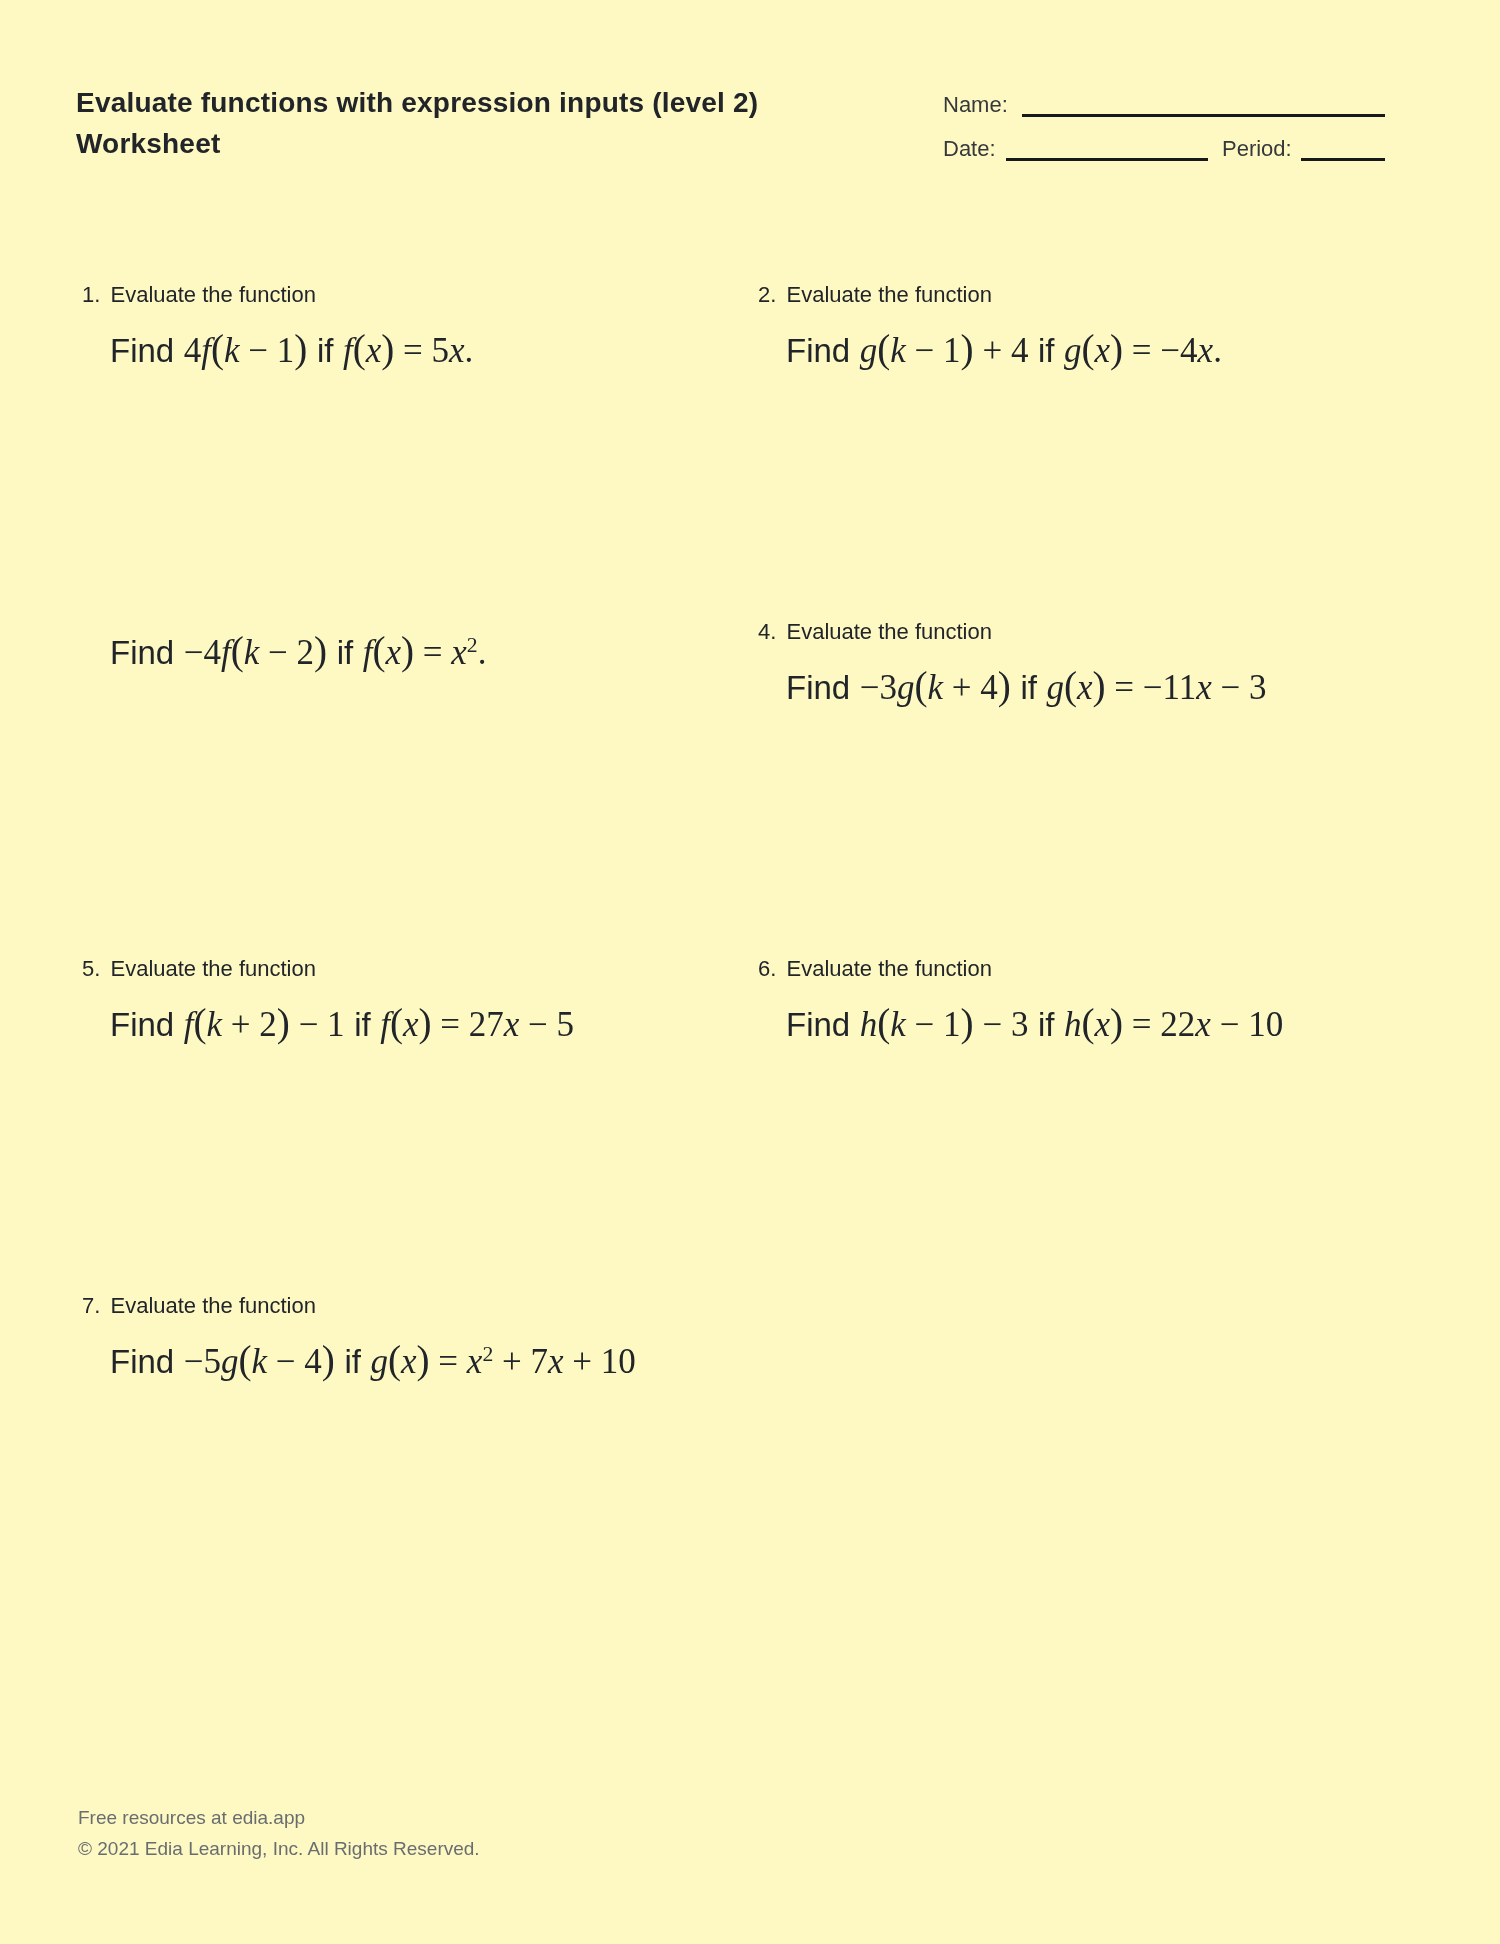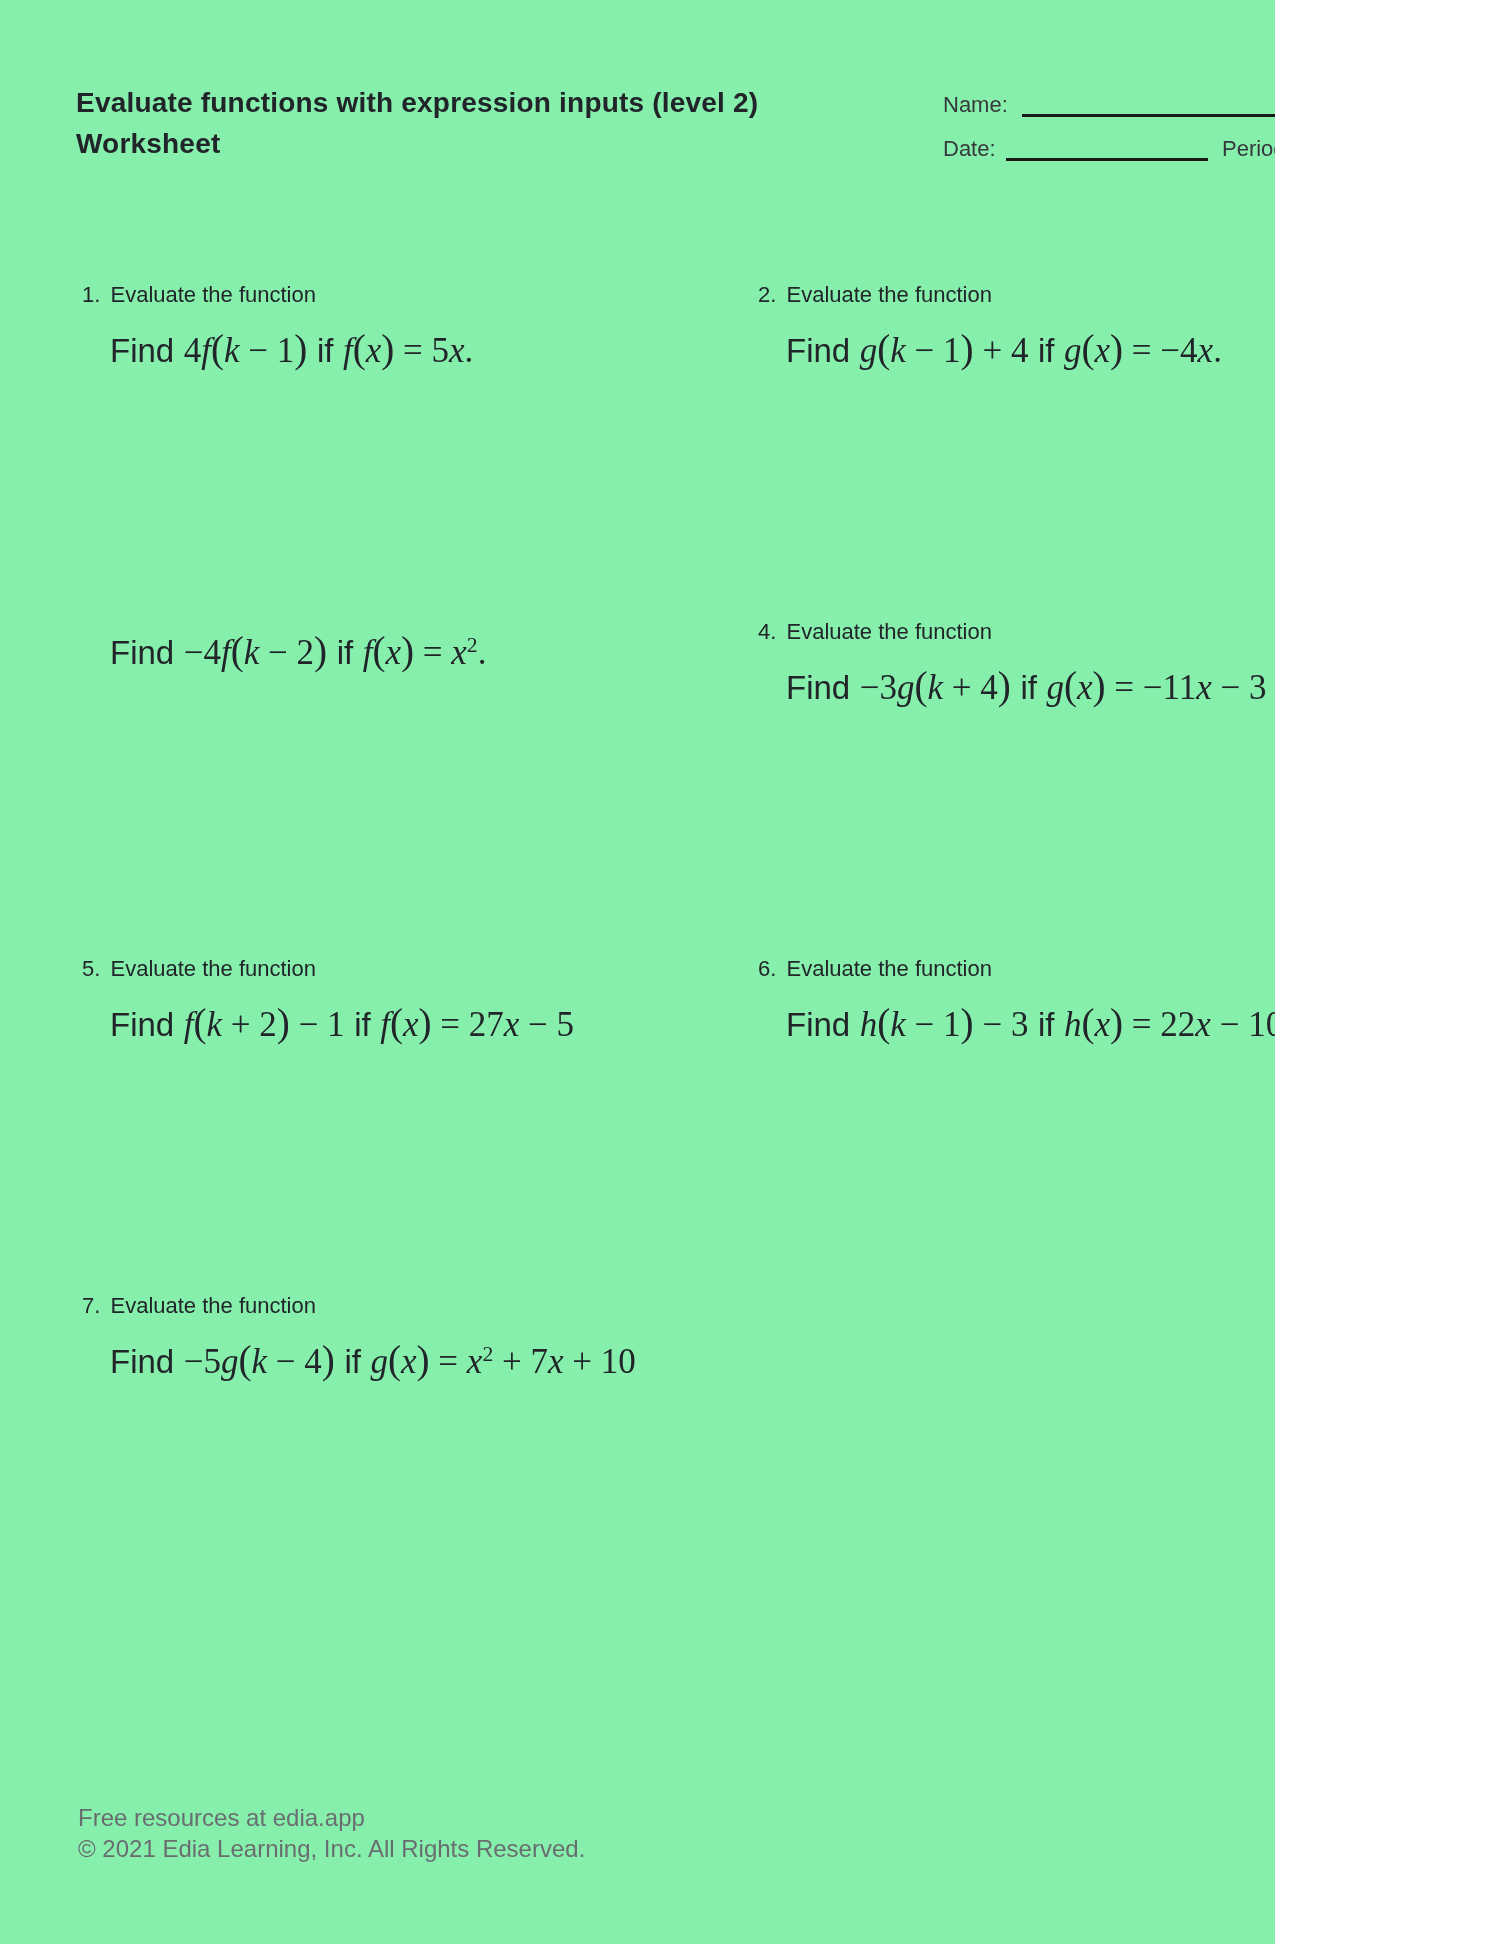--- a/index.html
+++ b/index.html
@@ -1,23 +1,22 @@
 <!DOCTYPE html>
 <html style="--text: #212529; --muted: #696d70; --line: #18191b;"><head>
 <meta charset="utf-8">
 <style>
   html,body{margin:0;padding:0;background:#ffffff;}
   #page{
     position:relative;
-    width:1237px;height:1944px;
-    background:#86efac;
+    width:1500px;height:1944px;
+    background:#fef9c3;
     font-family:"Liberation Sans",sans-serif;
     color:var(--text,#212529);
     overflow:hidden;
-    padding-left:38px;
   }
 
   
   .title{
     position:absolute;left:76px;top:82px;
     font-size:28px;font-weight:700;line-height:41px;
     color:var(--text,#212529);
     letter-spacing:.2px;
   }
   .hdr-label{
@@ -59,21 +58,21 @@
     font-size:35px;
     margin:3px 2px;
   }
   .math i{font-style:italic;}
   .math sup{font-size:.62em;line-height:0;vertical-align:.55em;}
   .math .pr{font-size:1.12em;line-height:0;}
 
   
   .footer{
     position:absolute;left:78px;top:1802px;
-    font-size:24px;line-height:31px;
+    font-size:19px;line-height:31px;
     color:var(--muted,#696d70);
   }
 </style>
 </head>
 <body>
 
 <div id="page">
 
   <div class="title">
     <div>Evaluate functions with expression inputs (level 2)</div>

